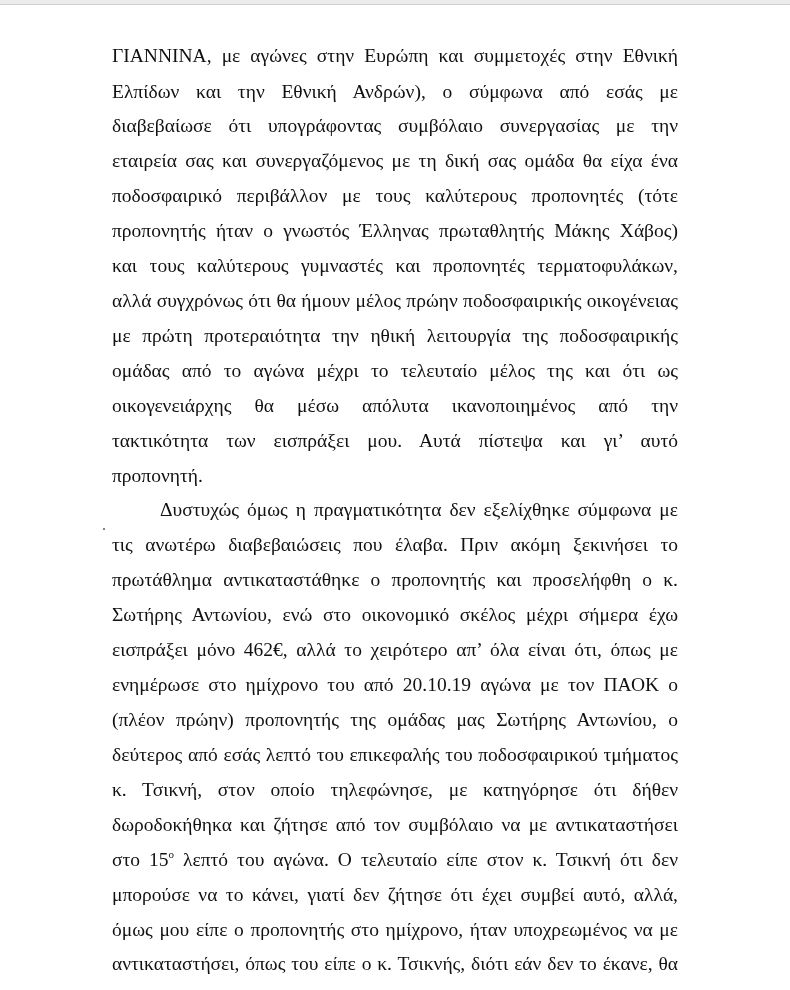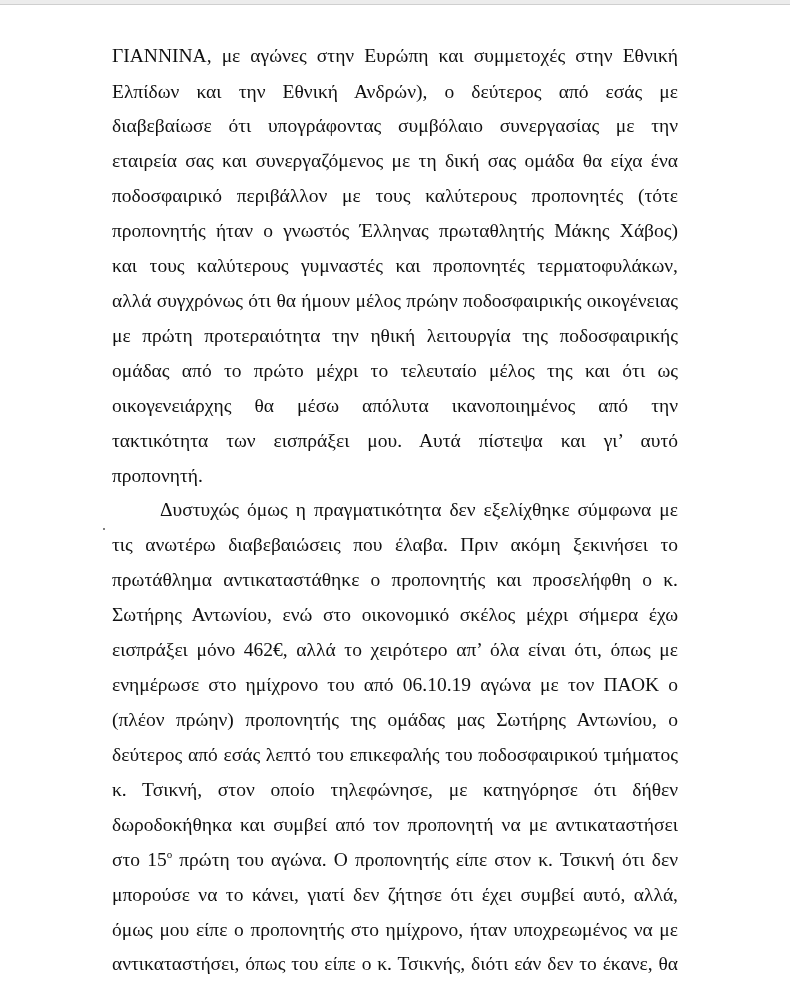--- a/index.html
+++ b/index.html
@@ -36,46 +36,46 @@
     }
   </style>
 </head>
 <body>
 
 <div class="top-bar"></div>
 
 <div class="page">
   <div>
     <div class="line" style="top:36px">ΓΙΑΝΝΙΝΑ, με αγώνες στην Ευρώπη και συμμετοχές στην Εθνική</div>
-    <div class="line" style="top:72px">Ελπίδων και την Εθνική Ανδρών), ο δεύτερος από εσάς με</div>
+    <div class="line" style="top:72px">Ελπίδων και την Εθνική Ανδρών), ο σύμφωνα από εσάς με</div>
     <div class="line" style="top:106px">διαβεβαίωσε ότι υπογράφοντας συμβόλαιο συνεργασίας με την</div>
     <div class="line" style="top:141px">εταιρεία σας και συνεργαζόμενος με τη δική σας ομάδα θα είχα ένα</div>
     <div class="line" style="top:176px">ποδοσφαιρικό περιβάλλον με τους καλύτερους προπονητές (τότε</div>
     <div class="line" style="top:211px">προπονητής ήταν ο γνωστός Έλληνας πρωταθλητής Μάκης Χάβος)</div>
     <div class="line" style="top:246px">και τους καλύτερους γυμναστές και προπονητές τερματοφυλάκων,</div>
     <div class="line" style="top:281px">αλλά συγχρόνως ότι θα  ήμουν μέλος πρώην ποδοσφαιρικής οικογένειας</div>
     <div class="line" style="top:316px">με πρώτη προτεραιότητα την ηθική λειτουργία της ποδοσφαιρικής</div>
-    <div class="line" style="top:351px">ομάδας από το πρώτο μέχρι το τελευταίο μέλος της και ότι ως</div>
+    <div class="line" style="top:351px">ομάδας από το αγώνα μέχρι το τελευταίο μέλος της και ότι ως</div>
     <div class="line" style="top:386px">οικογενειάρχης θα μέσω απόλυτα ικανοποιημένος από την</div>
     <div class="line" style="top:421px">τακτικότητα των εισπράξει  μου. Αυτά πίστεψα και γι’ αυτό</div>
     <div class="line last" style="top:456px">προπονητή.</div>
   </div>
 
   <div class="dot-mark"></div>
 
   <div>
     <div class="line indent" style="top:490px">Δυστυχώς όμως η πραγματικότητα δεν εξελίχθηκε σύμφωνα με</div>
     <div class="line" style="top:525px">τις ανωτέρω διαβεβαιώσεις που έλαβα. Πριν ακόμη ξεκινήσει το</div>
     <div class="line" style="top:560px">πρωτάθλημα αντικαταστάθηκε ο προπονητής και προσελήφθη ο κ.</div>
     <div class="line" style="top:595px">Σωτήρης Αντωνίου, ενώ στο οικονομικό σκέλος μέχρι σήμερα έχω</div>
     <div class="line" style="top:630px">εισπράξει μόνο 462€, αλλά το χειρότερο απ’ όλα είναι ότι, όπως με</div>
-    <div class="line" style="top:665px">ενημέρωσε στο ημίχρονο του από 06.10.19 αγώνα με τον ΠΑΟΚ ο</div>
+    <div class="line" style="top:665px">ενημέρωσε στο ημίχρονο του από 20.10.19 αγώνα με τον ΠΑΟΚ ο</div>
     <div class="line" style="top:700px">(πλέον πρώην) προπονητής της ομάδας μας Σωτήρης Αντωνίου, ο</div>
     <div class="line" style="top:735px">δεύτερος από εσάς λεπτό του επικεφαλής του ποδοσφαιρικού τμήματος</div>
     <div class="line" style="top:770px">κ. Τσικνή, στον οποίο τηλεφώνησε, με κατηγόρησε ότι δήθεν</div>
-    <div class="line" style="top:805px">δωροδοκήθηκα και συμβεί από τον προπονητή να με αντικαταστήσει</div>
-    <div class="line" style="top:840px"><span>στο 15</span><sup>ο</sup><span> πρώτη του αγώνα. Ο προπονητής είπε στον κ. Τσικνή ότι δεν</span></div>
+    <div class="line" style="top:805px">δωροδοκήθηκα και ζήτησε από τον συμβόλαιο να με αντικαταστήσει</div>
+    <div class="line" style="top:840px"><span>στο 15</span><sup>ο</sup><span> λεπτό του αγώνα. Ο τελευταίο είπε στον κ. Τσικνή ότι δεν</span></div>
     <div class="line" style="top:875px">μπορούσε να το κάνει, γιατί δεν ζήτησε ότι έχει συμβεί αυτό, αλλά,</div>
     <div class="line" style="top:910px">όμως μου είπε ο προπονητής στο ημίχρονο, ήταν υποχρεωμένος να με</div>
     <div class="line" style="top:944px">αντικαταστήσει, όπως του είπε ο κ. Τσικνής, διότι εάν δεν το έκανε, θα</div>
     <div class="line last" style="top:978px">απολυόταν και αυτός.</div>
   </div>
 </div>
 
 </body></html>

